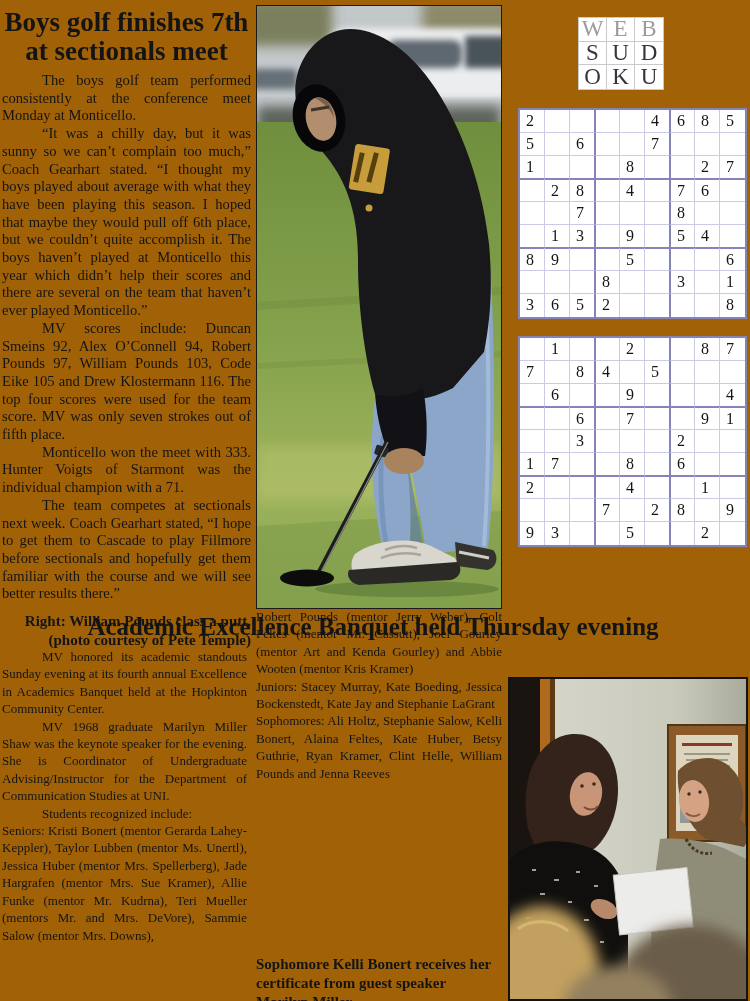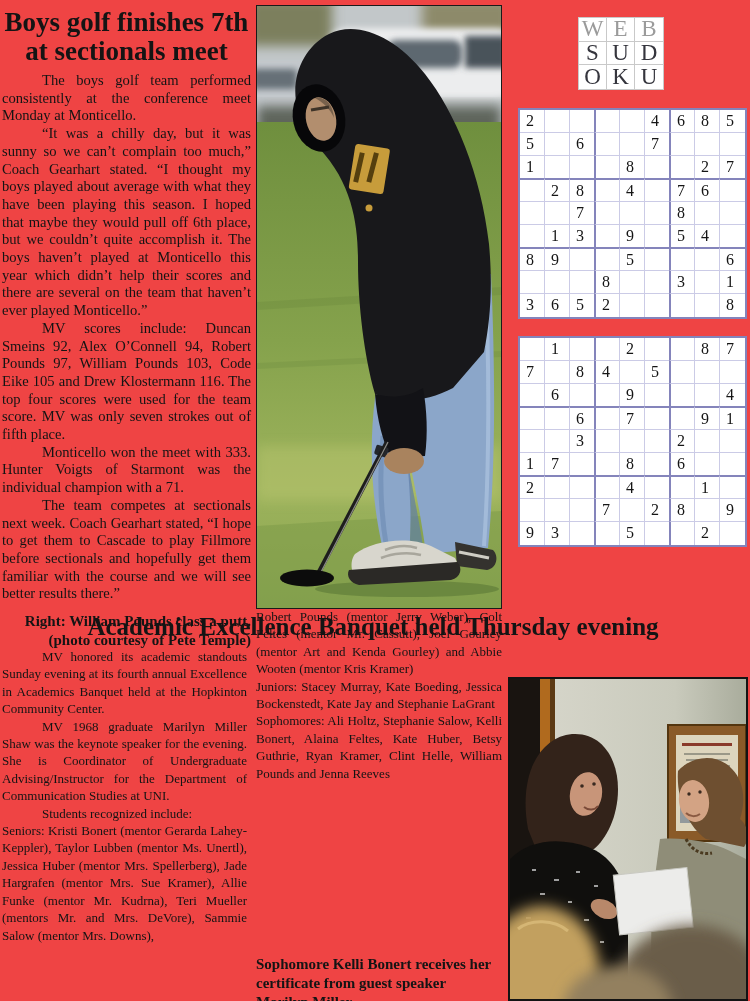--- a/index.html
+++ b/index.html
@@ -1,19 +1,19 @@
 <!DOCTYPE html>
 <html><head>
 <meta charset="utf-8">
 <style>
   * { margin:0; padding:0; box-sizing:border-box; }
   html,body { background:#888; }
   #page {
     position:relative; width:750px; height:1001px; margin:0 auto;
-    background:#ef4444; overflow:hidden; color:#141414;
+    background:#a16207; overflow:hidden; color:#141414;
     font-family:"Liberation Serif", serif;
   }
   
   .golf-article { position:absolute; left:2px; top:8px; width:249px; }
   .golf-title { font-size:27px; line-height:29px; font-weight:bold; text-align:center; margin-bottom:6px; }
   .para { font-size:14.6px; line-height:17.7px; text-align:justify; text-indent:40px; }
   .para.flush { text-indent:0; }
   .golf-caption { margin-top:9px; font-weight:bold; font-size:15px; line-height:19px; text-align:right; }
   
   .golf-photo { position:absolute; left:256px; top:5px; width:246px; height:604px;

